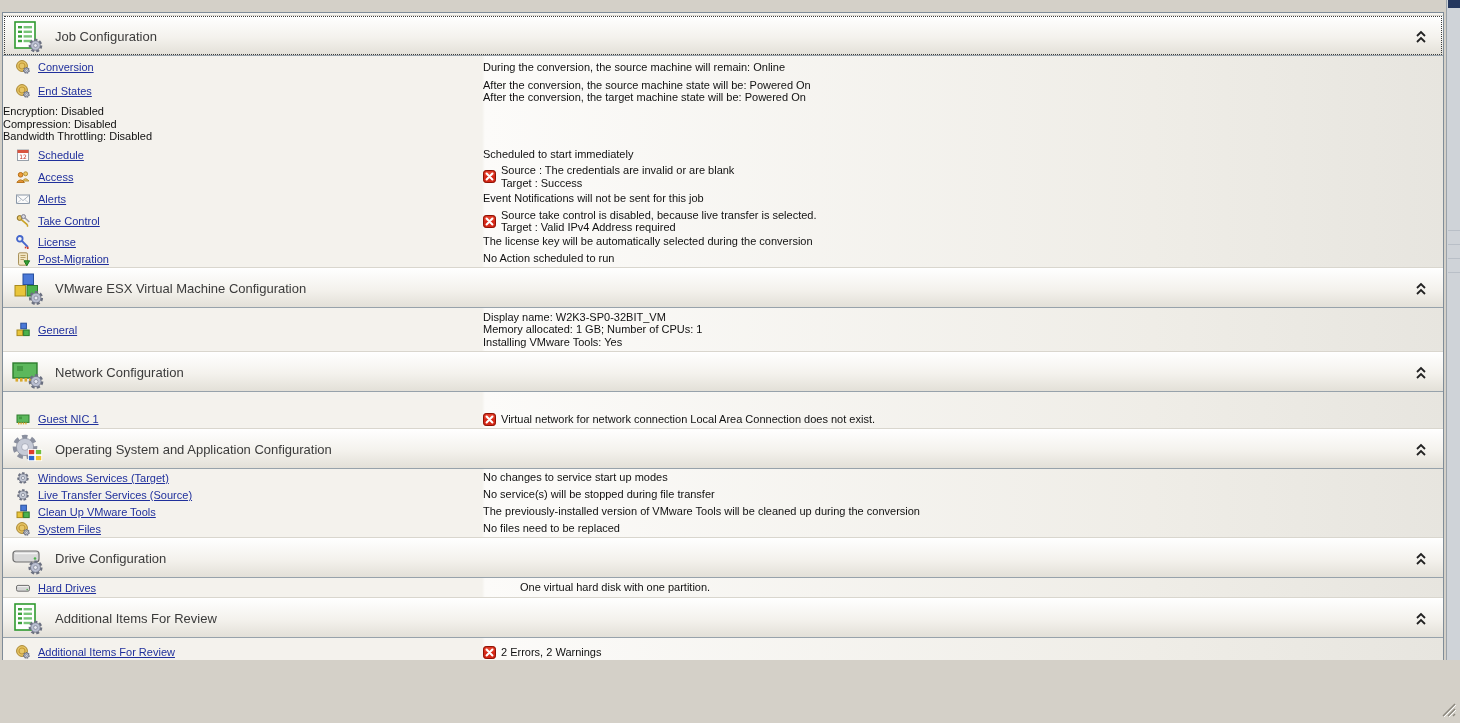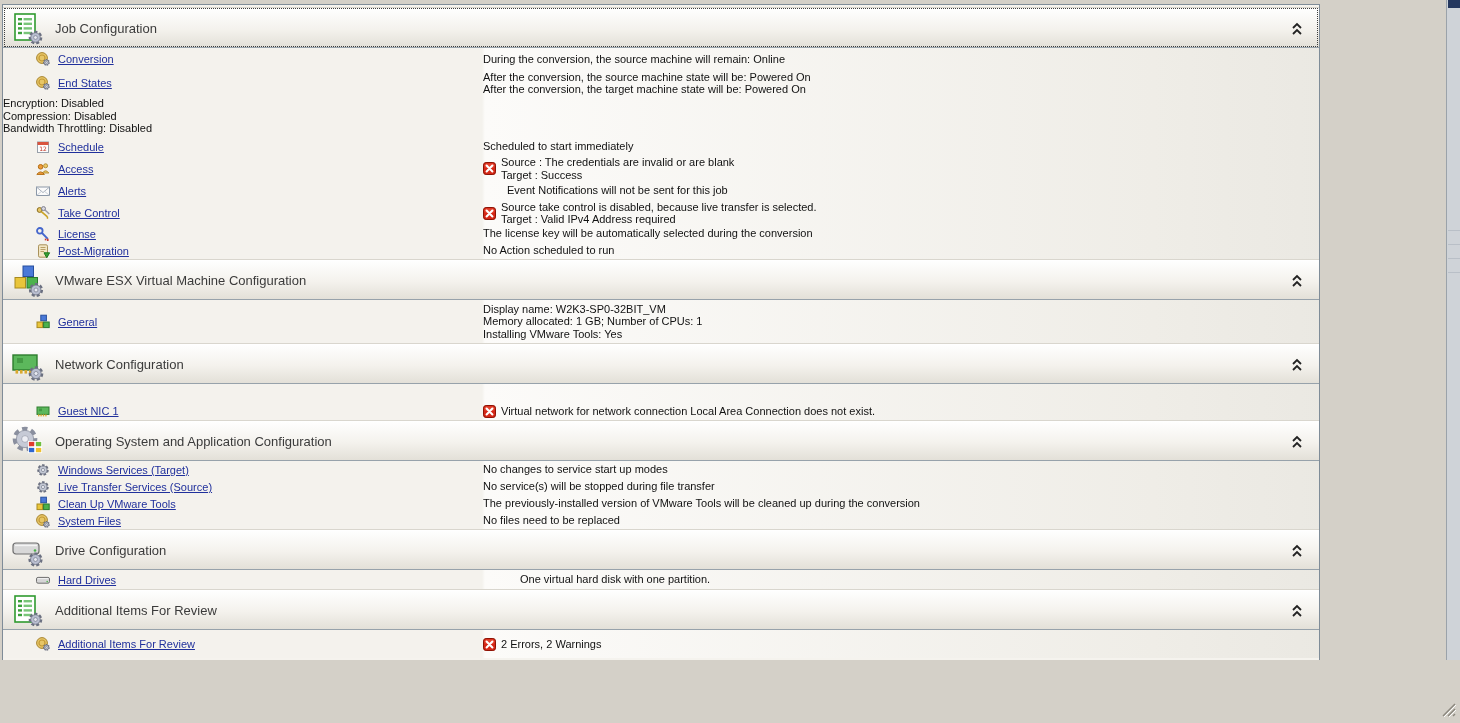--- a/index.html
+++ b/index.html
@@ -4,21 +4,21 @@
 <style>
   html,body{margin:0;padding:0;}
   body{
     width:1460px;height:723px;position:relative;overflow:hidden;
     background:#d4d0c8;
     font-family:"Liberation Sans","DejaVu Sans",sans-serif;
     font-size:11px;color:#1a1a1a;
     -webkit-font-smoothing:none;
   }
   .panel{
-    position:absolute;left:2px;top:4px;width:1318px;height:657px;
+    position:absolute;left:2px;top:12px;width:1442px;height:657px;
     border:1px solid #7f8c98;background:#f5f3ee;overflow:hidden;
     box-sizing:border-box;
   }
   .section-header{
     position:relative;height:41px;box-sizing:border-box;
     background:linear-gradient(#ffffff 0%,#f4f2ed 55%,#e3e0d8 100%);
     border-top:1px solid #d9d6ce;
     border-bottom:1px solid #97a2ab;
     box-shadow:inset 0 1px 0 #ffffff;
   }
@@ -32,21 +32,21 @@
     position:absolute;right:16px;top:14px;width:12px;height:14px;cursor:pointer;
   }
   .section-body{
     background:linear-gradient(90deg,#f4f2ed 0px,#f4f2ed 479px,#fcfbf9 482px,#efede7 1150px,#e7e5df 1442px);
   }
   .row{
     display:flex;align-items:center;box-sizing:border-box;width:100%;
   }
   .row-left{
     width:480px;flex:0 0 480px;display:flex;align-items:center;
-    padding-left:32px;box-sizing:border-box;gap:7px;
+    padding-left:12px;box-sizing:border-box;gap:7px;
   }
   .row-link{
     color:#20309c;text-decoration:underline;cursor:pointer;white-space:nowrap;
   }
   .row-right{
     display:flex;align-items:center;gap:5px;min-width:0;
   }
   .right-lines{display:flex;flex-direction:column;justify-content:flex-start;}
   .right-lines .tline{line-height:12.5px;white-space:nowrap;color:#111;}
   .sicon{width:16px;height:16px;flex:0 0 16px;}
@@ -162,21 +162,21 @@
               <rect x="0.5" y="0.5" width="12" height="12" rx="2.6" fill="#d52817" stroke="#8e1204"></rect>
               <rect x="1.4" y="1.4" width="10.2" height="4.5" rx="2" fill="#ef5a44" opacity="0.55"></rect>
               <path d="M3.6 3.6 L9.4 9.4 M9.4 3.6 L3.6 9.4" stroke="#ffffff" stroke-width="2.1" stroke-linecap="round"></path>
             </svg></span>
           <div class="right-lines">
             <div class="tline">Source :  The credentials are invalid or are blank</div>
             <div class="tline">Target : Success</div>
           </div>
         </div>
       </div>
-      <div class="row" style="height: 21px; gap: 24px;">
+      <div class="row" style="height: 21px;">
         <div class="row-left">
           <span class="sicon"><svg viewBox="0 0 16 16" width="16" height="16">
               <rect x="1.5" y="4" width="13" height="8.5" fill="#fbfbfb" stroke="#8b98a8"></rect>
               <path d="M1.5 4 L8 9.6 L14.5 4" fill="none" stroke="#a9b2bd"></path>
               <path d="M1.5 12.5 L6.4 8.4 M14.5 12.5 L9.6 8.4" stroke="#c8cfd7" fill="none"></path>
             </svg></span>
           <span class="row-link">Alerts</span>
         </div>
         <div class="row-right">
           <div class="right-lines">

